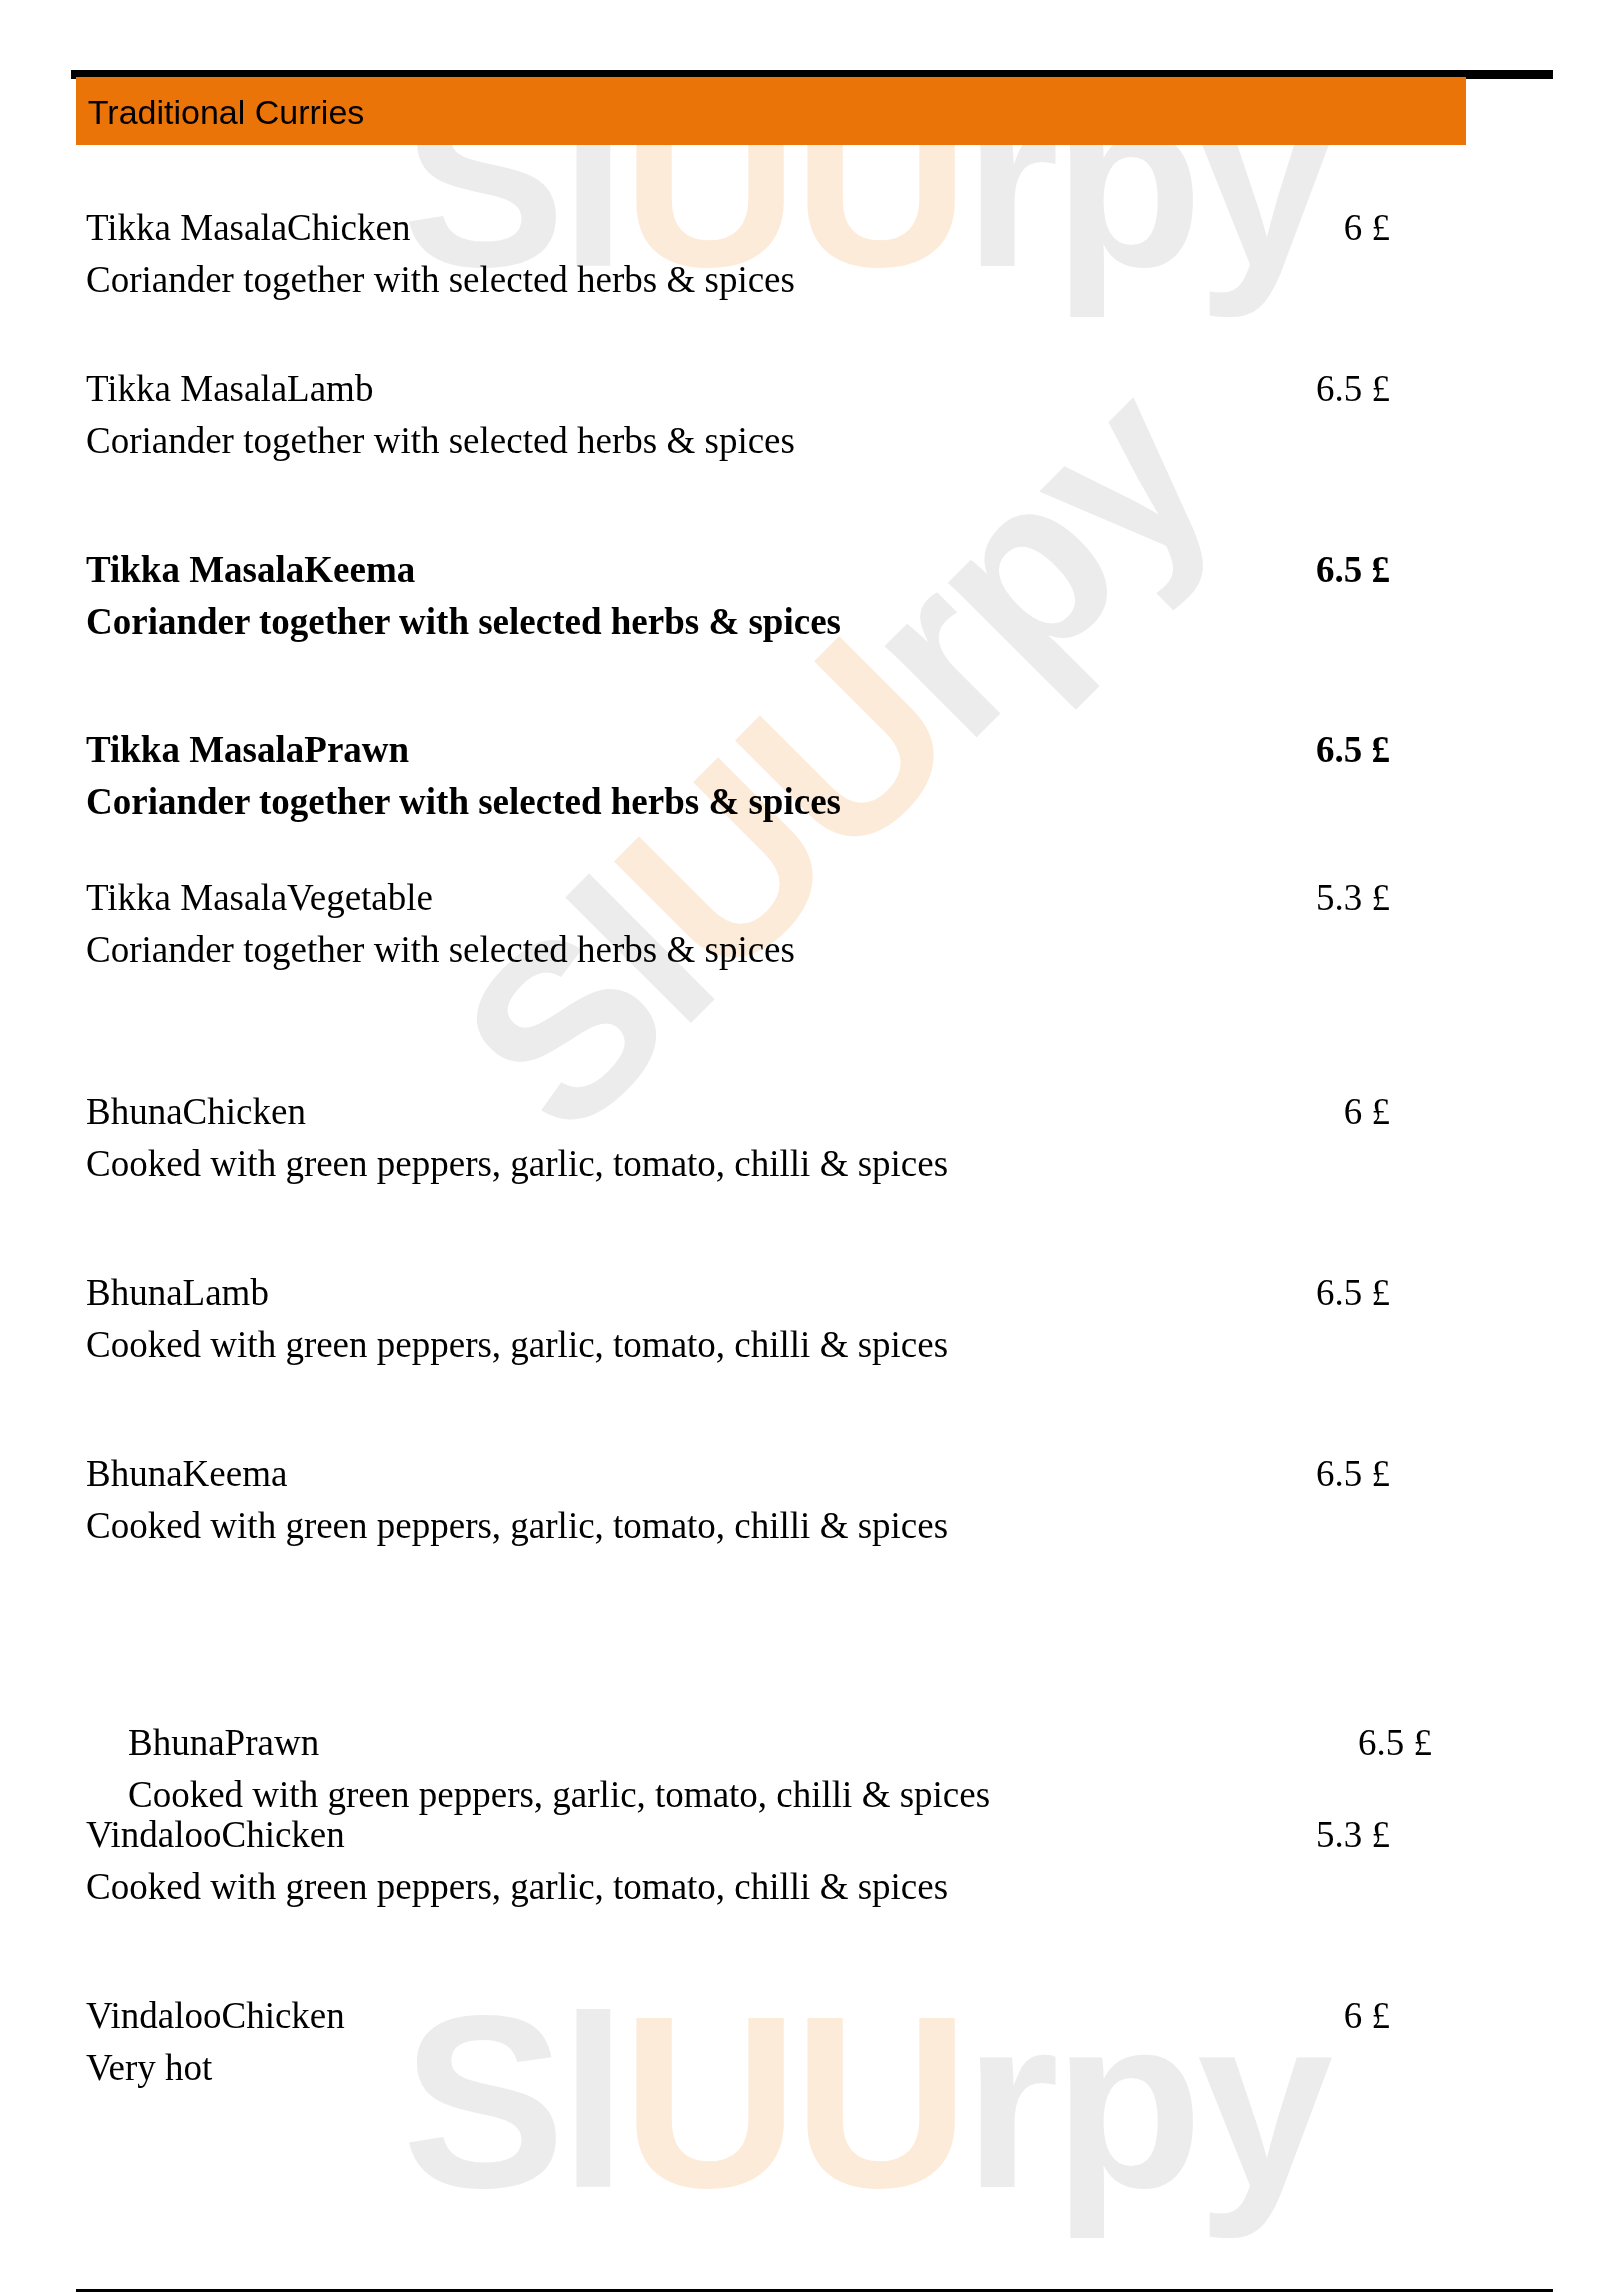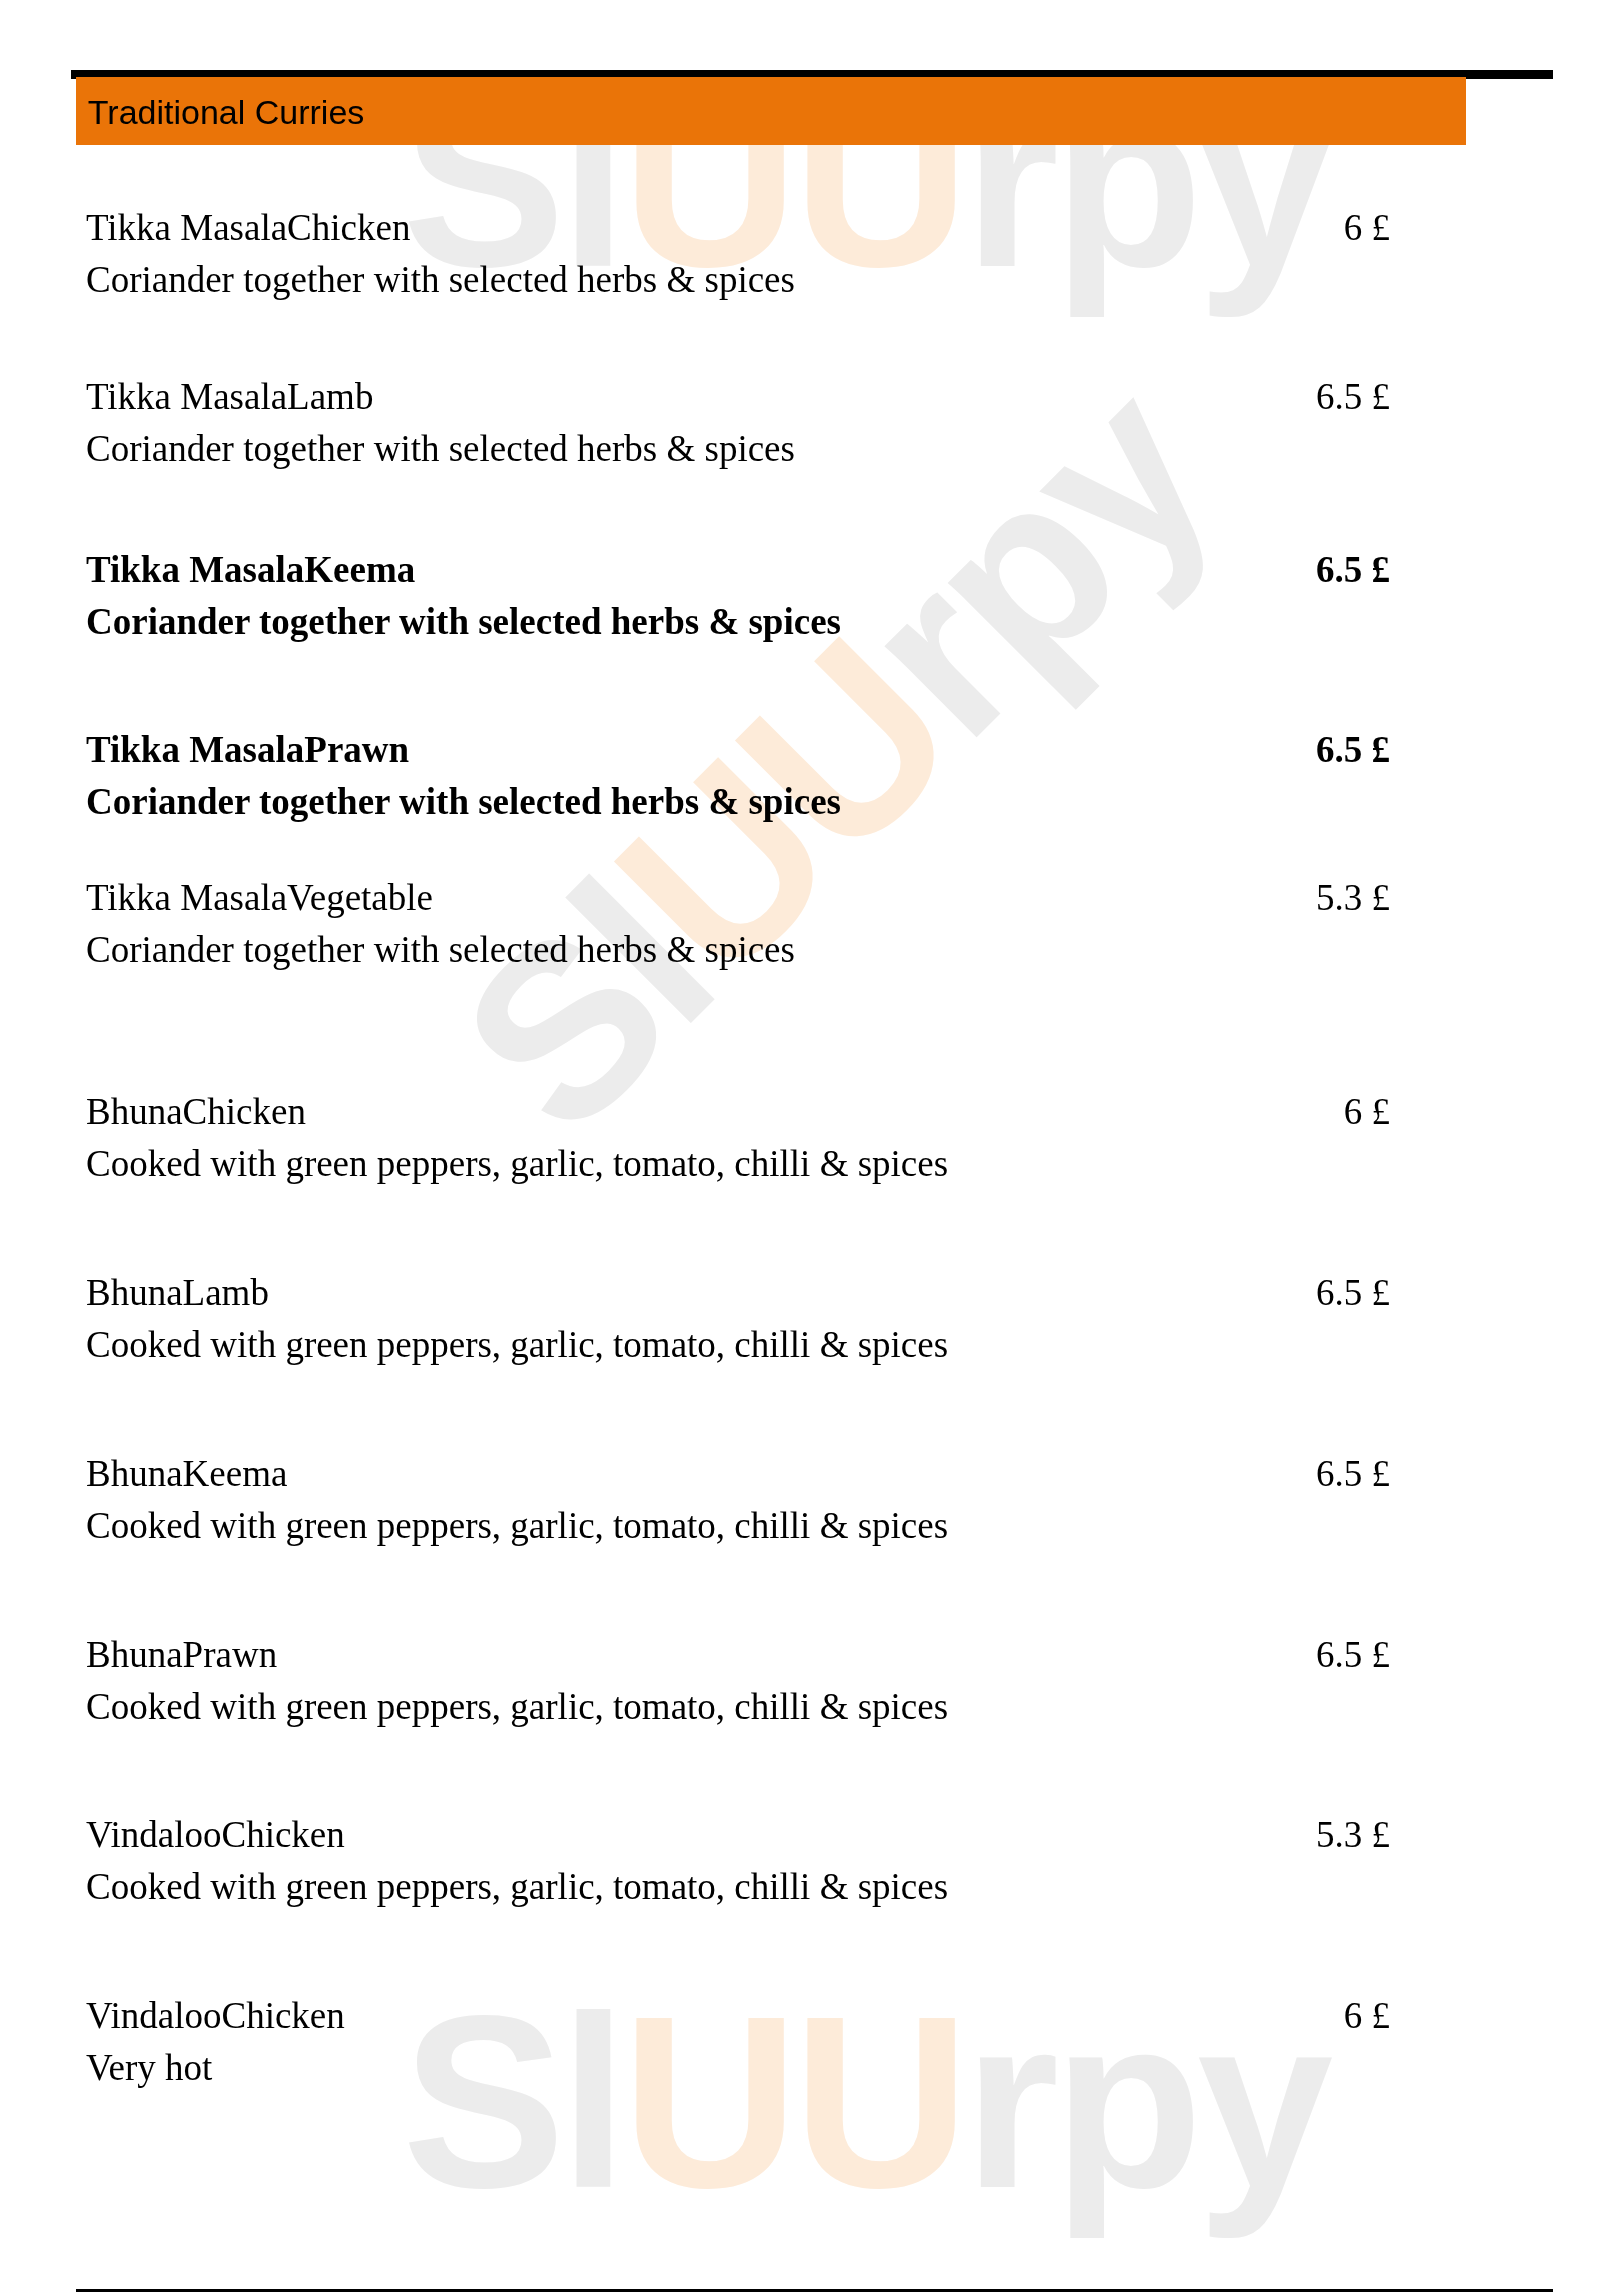--- a/index.html
+++ b/index.html
@@ -39,21 +39,21 @@
 <div class="section-bar">
   <span class="section-title">Traditional Curries</span>
 </div>
 
 <div id="menu-list">
   <div class="item" style="top:182px;margin-top:20px;">
     <div class="item-name">Tikka MasalaChicken</div>
     <div class="item-desc">Coriander together with selected herbs &amp; spices</div>
     <div class="item-price">6 £</div>
   </div>
-  <div class="item" style="top:363px;margin-top:8px;">
+  <div class="item" style="top:363px;">
     <div class="item-name">Tikka MasalaLamb</div>
     <div class="item-desc">Coriander together with selected herbs &amp; spices</div>
     <div class="item-price">6.5 £</div>
   </div>
   <div class="item" style="top:544px;font-weight:bold;">
     <div class="item-name">Tikka MasalaKeema</div>
     <div class="item-desc">Coriander together with selected herbs &amp; spices</div>
     <div class="item-price">6.5 £</div>
   </div>
   <div class="item" style="top:724px;font-weight:bold;">
@@ -74,21 +74,21 @@
   <div class="item" style="top:1267px;">
     <div class="item-name">BhunaLamb</div>
     <div class="item-desc">Cooked with green peppers, garlic, tomato, chilli &amp; spices</div>
     <div class="item-price">6.5 £</div>
   </div>
   <div class="item" style="top:1448px;">
     <div class="item-name">BhunaKeema</div>
     <div class="item-desc">Cooked with green peppers, garlic, tomato, chilli &amp; spices</div>
     <div class="item-price">6.5 £</div>
   </div>
-  <div class="item" style="top:1629px;">
+  <div class="item" style="top:1717px;margin-left:42px;">
     <div class="item-name">BhunaPrawn</div>
     <div class="item-desc">Cooked with green peppers, garlic, tomato, chilli &amp; spices</div>
     <div class="item-price">6.5 £</div>
   </div>
   <div class="item" style="top:1809px;">
     <div class="item-name">VindalooChicken</div>
     <div class="item-desc">Cooked with green peppers, garlic, tomato, chilli &amp; spices</div>
     <div class="item-price">5.3 £</div>
   </div>
   <div class="item" style="top:1990px;">

